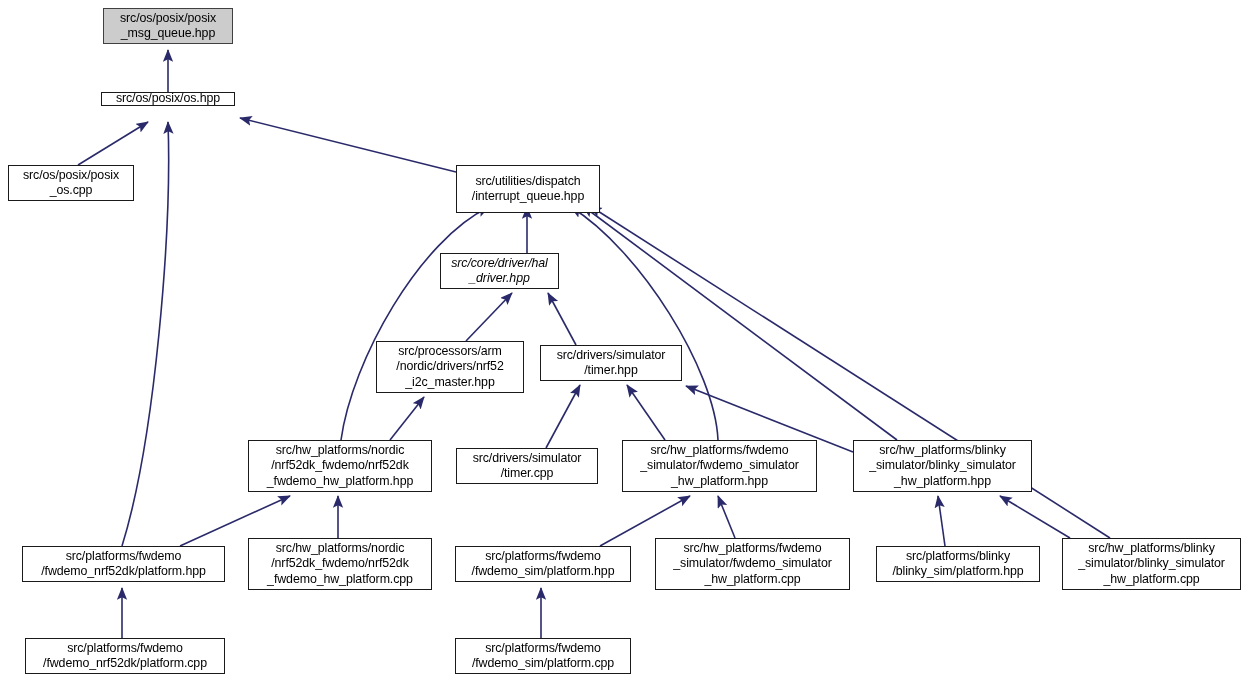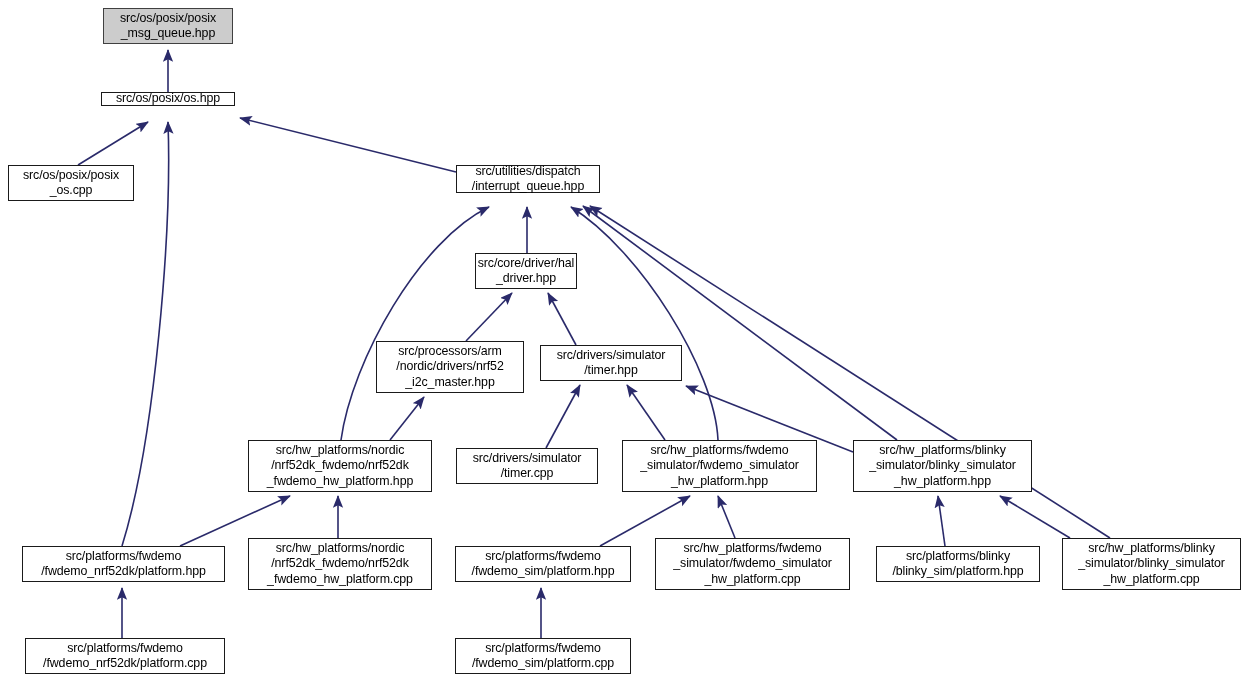--- a/index.html
+++ b/index.html
@@ -84,23 +84,23 @@
         <path d="M541,638 L541,588" fill="none" stroke="#2a2a6a" stroke-width="1.6" marker-end="url(#arrowhead)"></path>
       </g>
   </svg>
 
   <div id="nodes-group">
       <div class="node root" style="left: 103px; top: 8px; width: 130px; height: 36px;"><span class="node-label">src/os/posix/posix
 _msg_queue.hpp</span></div>
       <div class="node" style="left: 101px; top: 92px; width: 134px; height: 14px;"><span class="node-label">src/os/posix/os.hpp</span></div>
       <div class="node" style="left: 8px; top: 165px; width: 126px; height: 36px;"><span class="node-label">src/os/posix/posix
 _os.cpp</span></div>
-      <div class="node" style="left: 456px; top: 165px; width: 144px; height: 28px;"><span class="node-label">src/utilities/dispatch
+      <div class="node" style="left: 456px; top: 165px; width: 144px; height: 48px;"><span class="node-label">src/utilities/dispatch
 /interrupt_queue.hpp</span></div>
-      <div class="node" style="left: 475px; top: 253px; width: 102px; height: 36px;"><span class="node-label">src/core/driver/hal
+      <div class="node" style="left: 440px; top: 253px; width: 119px; height: 36px; font-style: italic;"><span class="node-label">src/core/driver/hal
 _driver.hpp</span></div>
       <div class="node" style="left: 376px; top: 341px; width: 148px; height: 52px;"><span class="node-label">src/processors/arm
 /nordic/drivers/nrf52
 _i2c_master.hpp</span></div>
       <div class="node" style="left: 540px; top: 345px; width: 142px; height: 36px;"><span class="node-label">src/drivers/simulator
 /timer.hpp</span></div>
       <div class="node" style="left: 248px; top: 440px; width: 184px; height: 52px;"><span class="node-label">src/hw_platforms/nordic
 /nrf52dk_fwdemo/nrf52dk
 _fwdemo_hw_platform.hpp</span></div>
       <div class="node" style="left: 456px; top: 448px; width: 142px; height: 36px;"><span class="node-label">src/drivers/simulator

